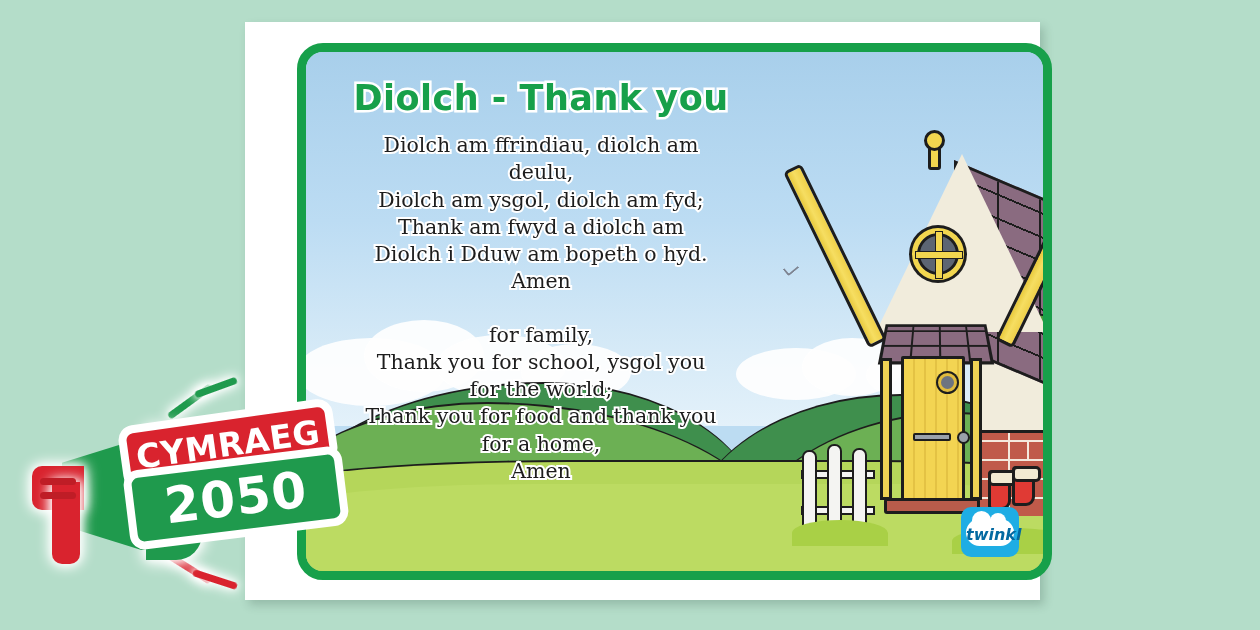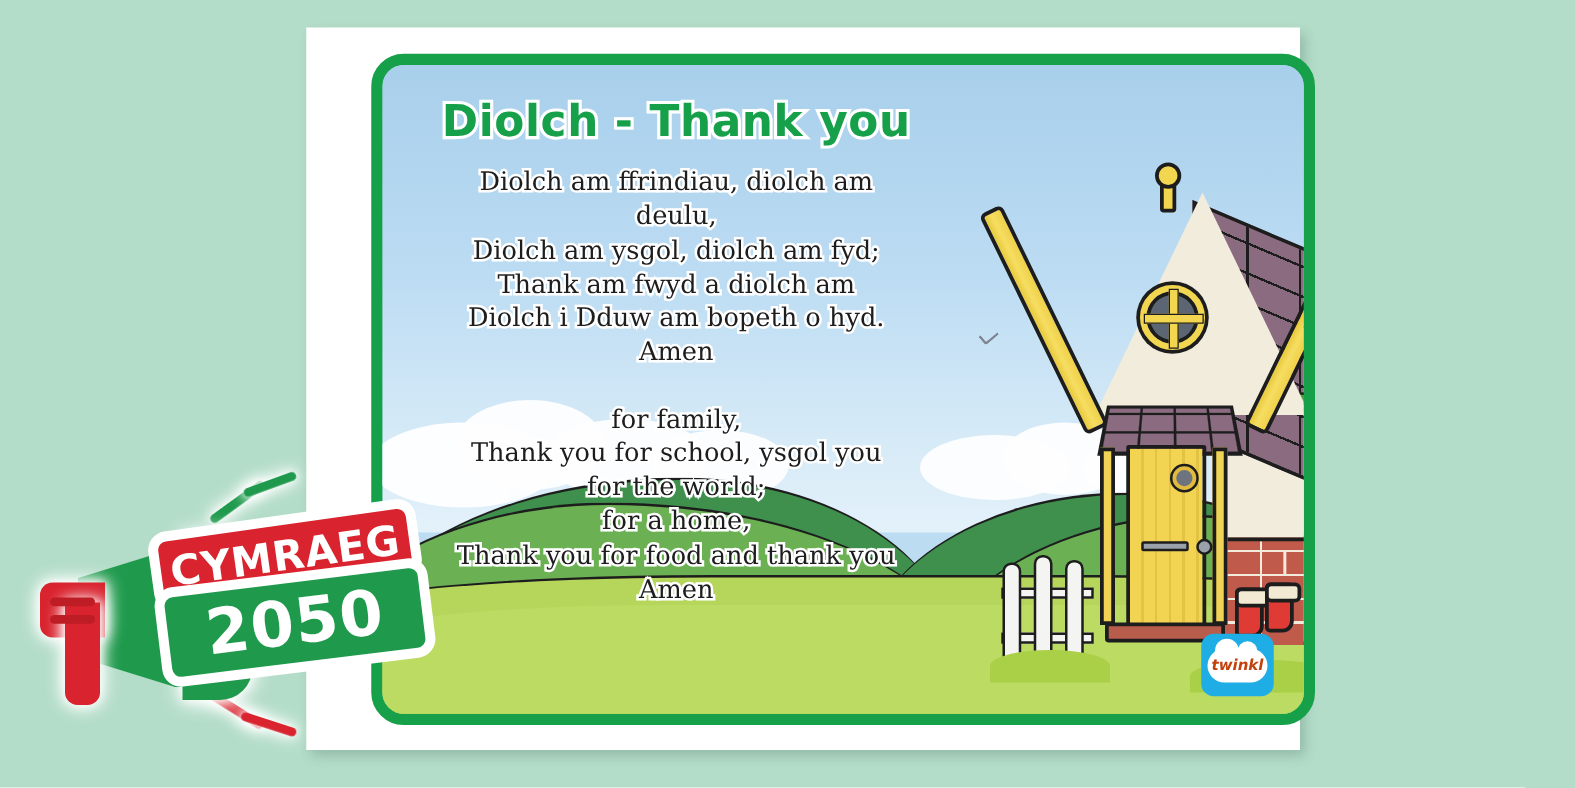--- a/index.html
+++ b/index.html
@@ -420,22 +420,22 @@
     border-radius: 50%;
   }
   .twinkl-word {
     position: absolute;
     left: 0; top: 6px;
     width: 48px;
     text-align: center;
     font-family: "DejaVu Sans", sans-serif;
     font-style: italic;
     font-weight: 700;
-    font-size: 12px;
-    color: #c2410c;
+    font-size: 16px;
+    color: #0369a1;
     z-index: 2;
   }
 
   
   .cymraeg-badge {
     position: absolute;
     left: 18px; top: 382px;
     width: 360px; height: 230px;
     z-index: 60;
   }
@@ -602,22 +602,22 @@
         <p>Diolch am ysgol, diolch am fyd;</p>
         <p>Thank am fwyd a diolch am</p>
         <p>Diolch i Dduw am bopeth o hyd.</p>
         <p>Amen</p>
       </div>
 
       <div class="verse english">
         <p>for family,</p>
         <p>Thank you for school, ysgol you</p>
         <p>for the world;</p>
+        <p>Thank you for food and thank you</p>
         <p>for a home,</p>
-        <p>Thank you for food and thank you</p>
         <p>Amen</p>
       </div>
     </div>
 
     <div class="twinkl-logo">
       <div class="twinkl-cloud">
         <div class="twinkl-word">twinkl</div>
       </div>
     </div>
 

